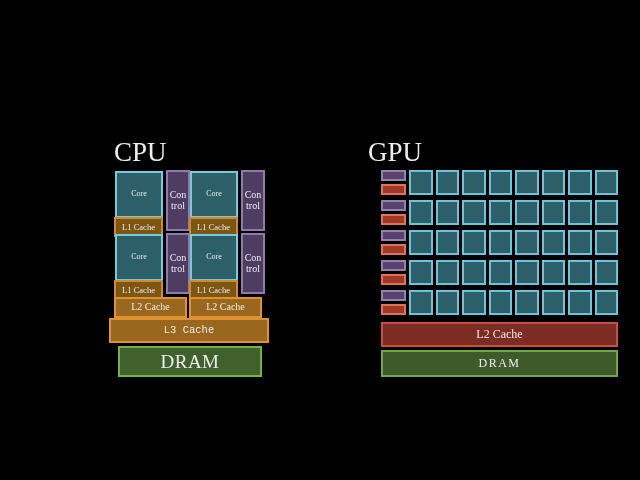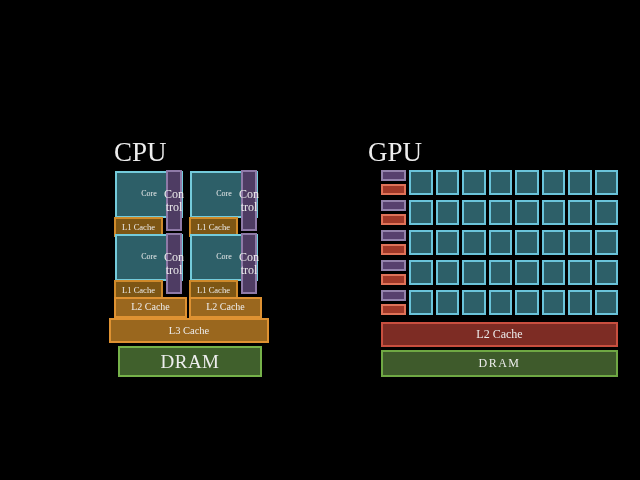--- a/index.html
+++ b/index.html
@@ -28,37 +28,37 @@
     align-items: center;
     justify-content: center;
     text-align: center;
     line-height: 1.05;
   }
 
   
   .cpu-units { position: absolute; left: 114px; top: 170px; width: 148px; height: 126px; }
   .cpu-unit { position: absolute; width: 72px; height: 62px; }
   .core {
-    left: 1px; top: 1px; width: 68px; height: 47px;
+    left: 1px; top: 1px; width: 48px; height: 47px;
     background: var(--core-fill); border: 2px solid var(--core-border);
     font-size: 8px;
   }
   .control {
-    left: 52px; top: 0; width: 16px; height: 61px;
+    left: 52px; top: 0; width: 24px; height: 61px;
     background: var(--ctrl-fill); border: 2px solid var(--ctrl-border);
-    font-size: 12px; white-space: pre-line;
+    font-size: 10px; white-space: pre-line;
   }
   .l1 {
     left: 0; top: 47px; width: 49px; height: 20px;
     background: var(--l1-fill); border: 2px solid var(--l1-border);
     font-size: 8.5px;
   }
   .l2-left  { left: 114px; top: 297px; width: 73px; height: 21px; background: var(--l2-fill); border: 2px solid var(--l2-border); font-size: 10px; }
   .l2-right { left: 189px; top: 297px; width: 73px; height: 21px; background: var(--l2-fill); border: 2px solid var(--l2-border); font-size: 10px; }
-  .l3       { left: 109px; top: 318px; width: 160px; height: 25px; background: var(--l2-fill); border: 2px solid var(--l2-border); font-size: 10.5px; }
+  .l3       { left: 109px; top: 318px; width: 160px; height: 25px; background: var(--l2-fill); border: 2px solid var(--l2-border); font-size: 10.5px; font-family: Liberation Mono, monospace; }
   .cpu-dram { left: 118px; top: 346px; width: 144px; height: 31px; background: var(--dram-fill); border: 2px solid var(--dram-border); font-size: 19px; letter-spacing: 0.5px; }
 
   
   .gpu-rows { position: absolute; left: 381px; top: 169px; width: 237px; height: 146px; }
   .gpu-row  { position: absolute; left: 0; width: 237px; height: 26px; }
   .gpu-ctrl {
     position: absolute; left: 0; top: 1px; width: 25px; height: 11px;
     background: var(--gpu-ctrl-fill); border: 2px solid var(--gpu-ctrl-border);
   }
   .gpu-l1 {

